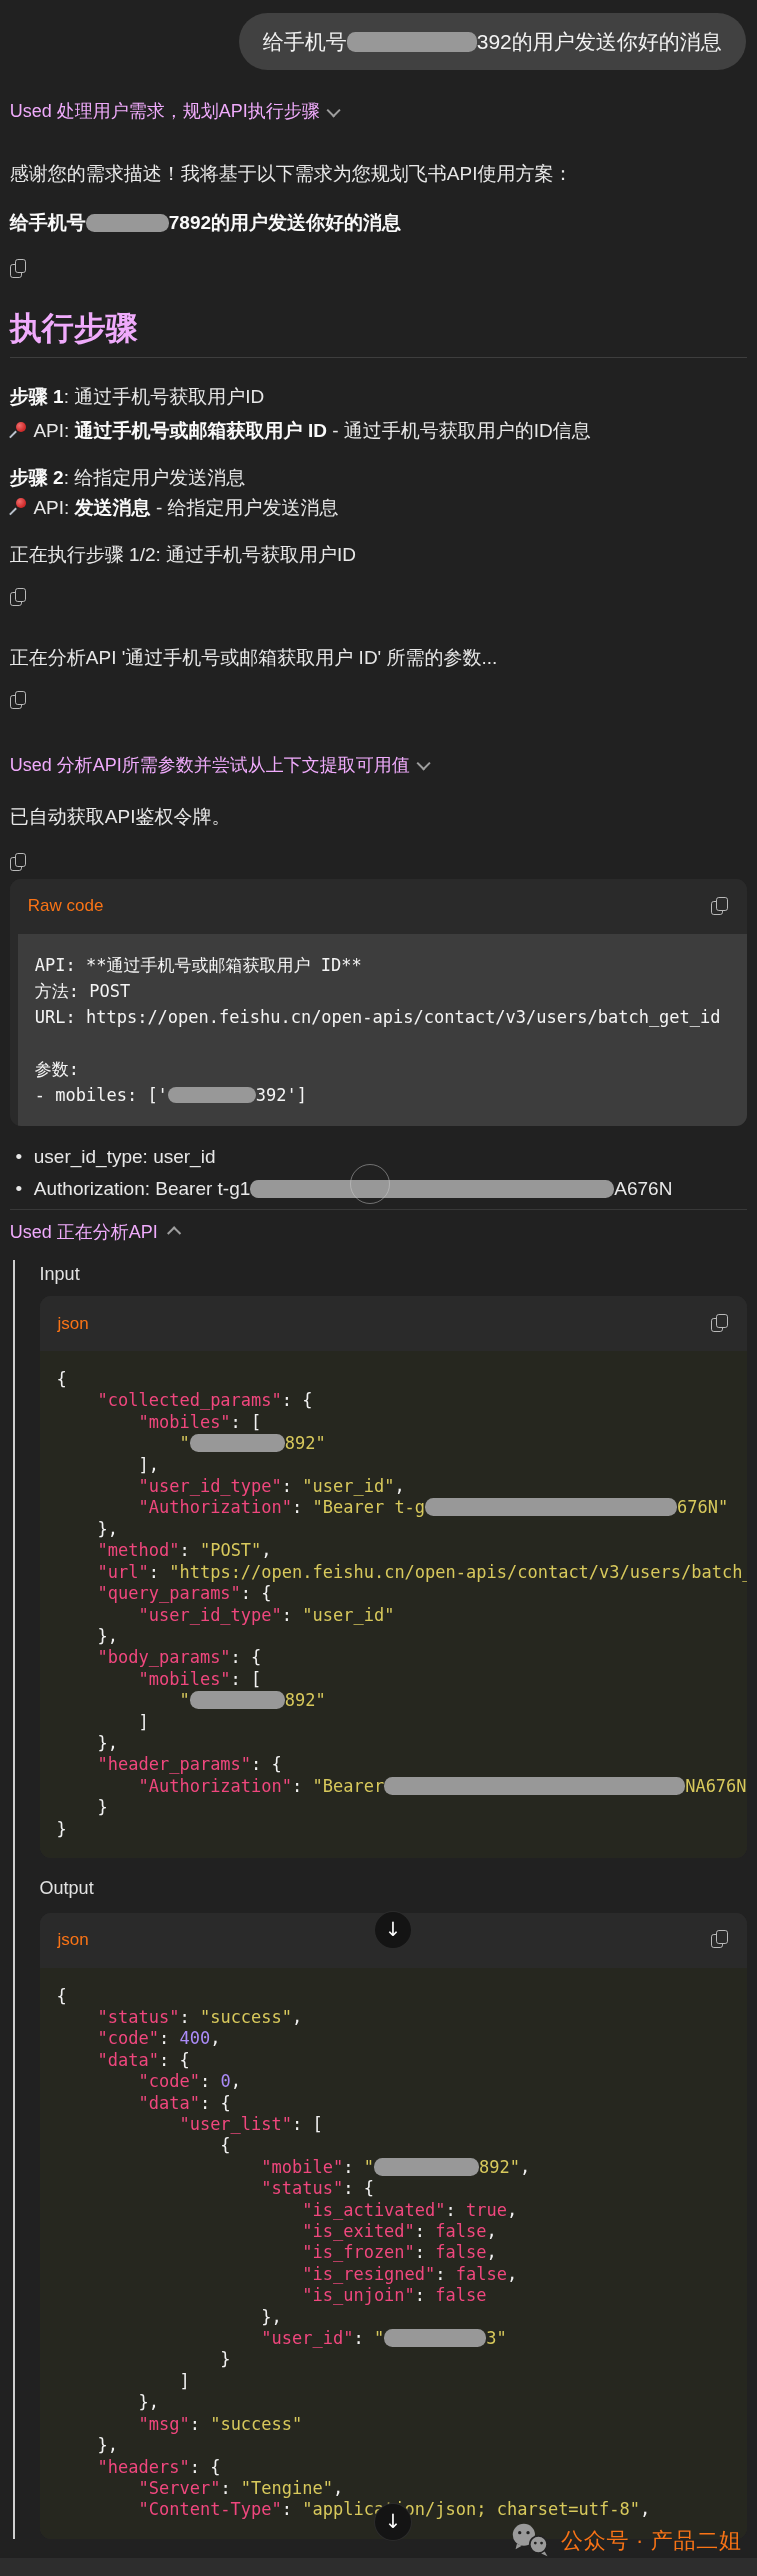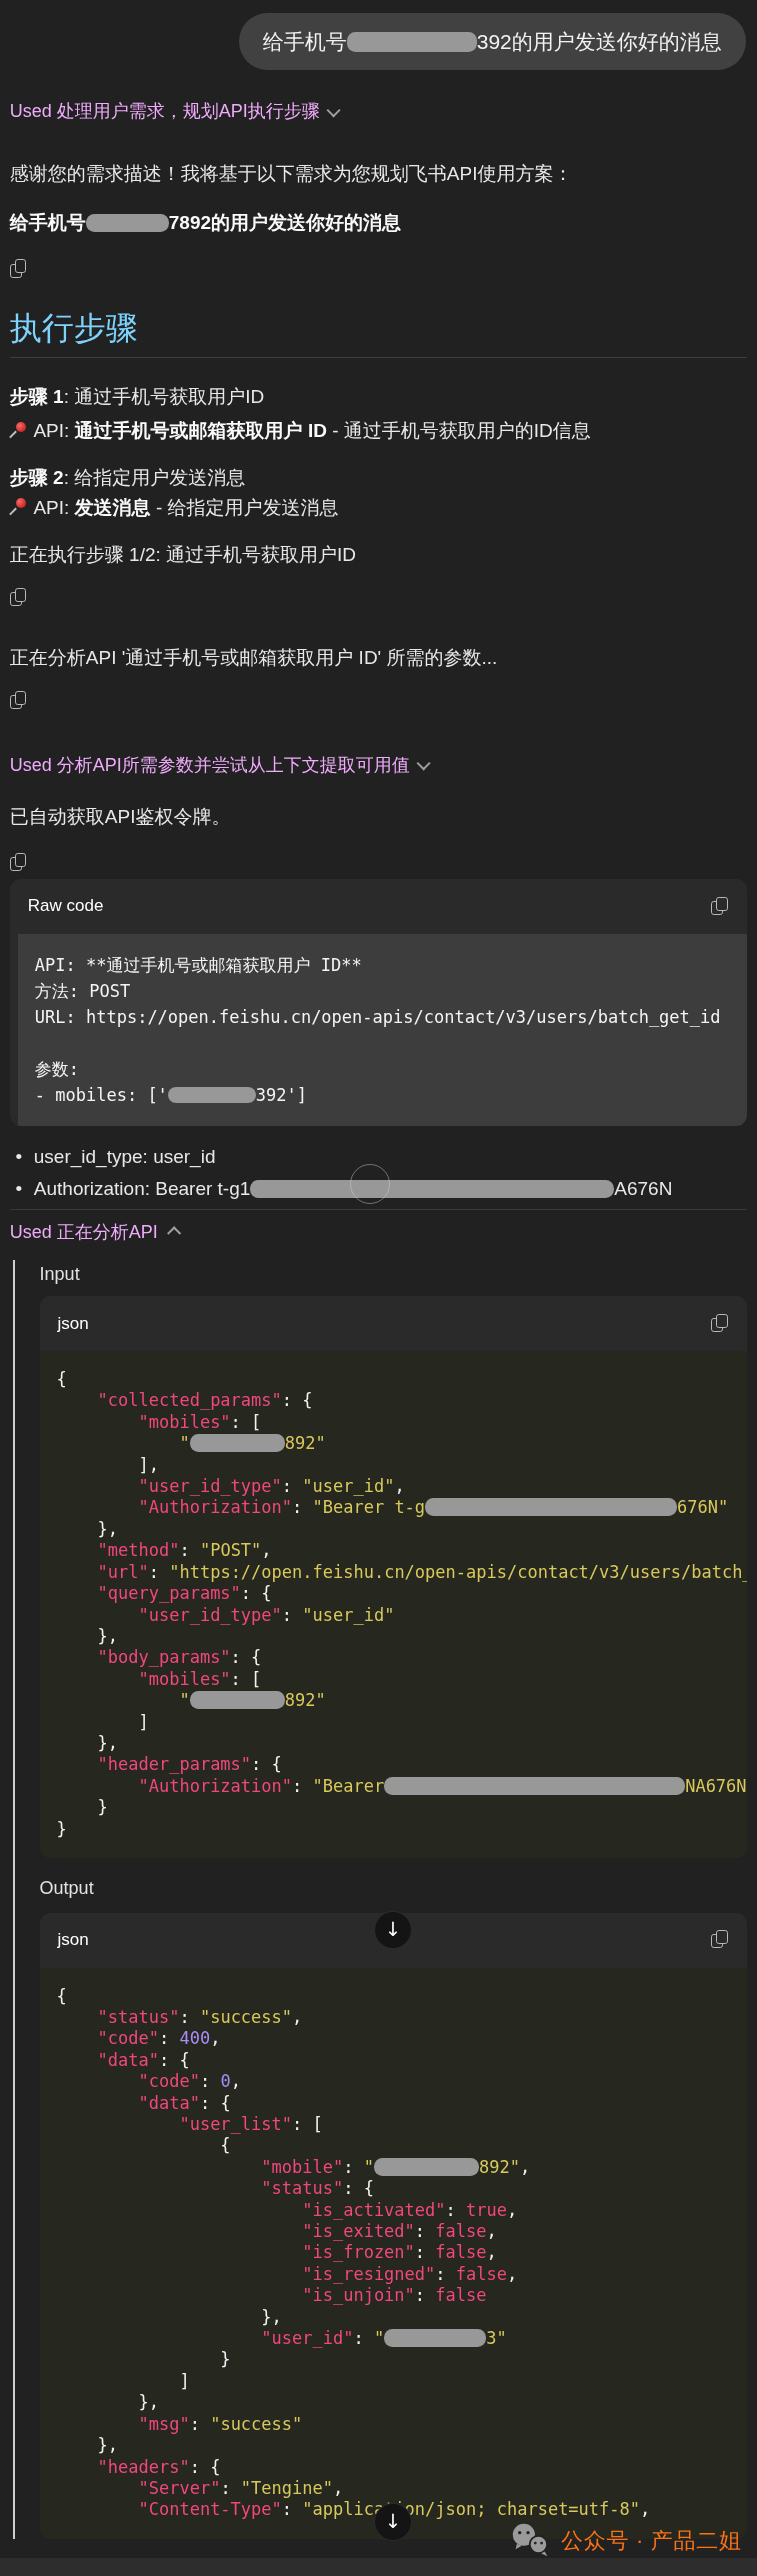--- a/index.html
+++ b/index.html
@@ -26,21 +26,21 @@
   
   .copy-icon{position:relative;display:inline-block;width:18px;height:19.6px;cursor:pointer;}
   .copy-icon::before{content:"";position:absolute;left:0;top:4.2px;width:9.8px;height:12px;
       border:1.8px solid #b9b9b9;border-radius:2.8px;}
   .copy-icon::after{content:"";position:absolute;left:4.9px;top:0;width:9.8px;height:12px;
       border:1.8px solid #b9b9b9;border-radius:2.8px;background:#212121;}
   .panel-head .copy-icon::after{background:#2a2a2a;}
   .copy-row{margin:0 9.8px;}
 
   
-  h1.steps-title{margin:29px 9.8px 0;font-size:32px;line-height:36px;font-weight:normal;color:#7dd3fc;}
+  h1.steps-title{margin:29px 9.8px 0;font-size:32px;line-height:36px;font-weight:bold;color:#f0abfc;}
   .divider{height:0;border-top:1.4px solid #3e3e3e;margin:11.2px 9.8px 0;}
   .divider.thin{border-top-color:#383838;}
 
   .step-line{margin:0 9.8px;font-size:19px;line-height:27px;}
   .step-line .tk-b{font-weight:bold;}
 
   
   .pin-icon{position:relative;display:inline-block;width:18px;height:19.6px;vertical-align:-2.8px;margin-right:1.4px;}
   .pin-head{position:absolute;right:2.1px;top:1.4px;width:9.8px;height:9.8px;border-radius:50%;
             background:radial-gradient(circle at 35% 35%, #f26d6d, #cf2b2b 65%);}
@@ -48,21 +48,21 @@
 
   
   .bullet-list{margin:15.4px 9.8px 0;padding:0;list-style:none;}
   .bullet-list li{position:relative;padding-left:24px;font-size:19px;line-height:32px;color:#e8e8e8;}
   .bullet-list li::before{content:"•";position:absolute;left:5.6px;color:#e8e8e8;}
 
   
   .panel{margin:0 9.8px;border-radius:11.2px;overflow:hidden;background:#2a2a2a;}
   .panel-head{height:55px;display:flex;align-items:center;justify-content:space-between;
               padding:0 18px;background:#2a2a2a;}
-  .panel-lang{font-size:17px;color:#ffffff;}
+  .panel-lang{font-size:17px;color:#f97316;}
   .raw-body{background:#3d3d3d;color:#f4f4f4;padding:18px 17px;font-size:17px;line-height:26px;margin-left:8px;}
   .json-body{background:#26271f;padding:18px 17px;font-size:17px;line-height:21.4px;color:#f2f2f2;}
   .code-line{white-space:pre;min-height:1em;}
   .tk-k{color:#f0477e;}
   .tk-s{color:#d8c95c;}
   .tk-n{color:#ab8bf8;}
   .tk-p{color:#f2f2f2;}
   .json-body .redact{height:18px;vertical-align:-2.8px;}
 
   

